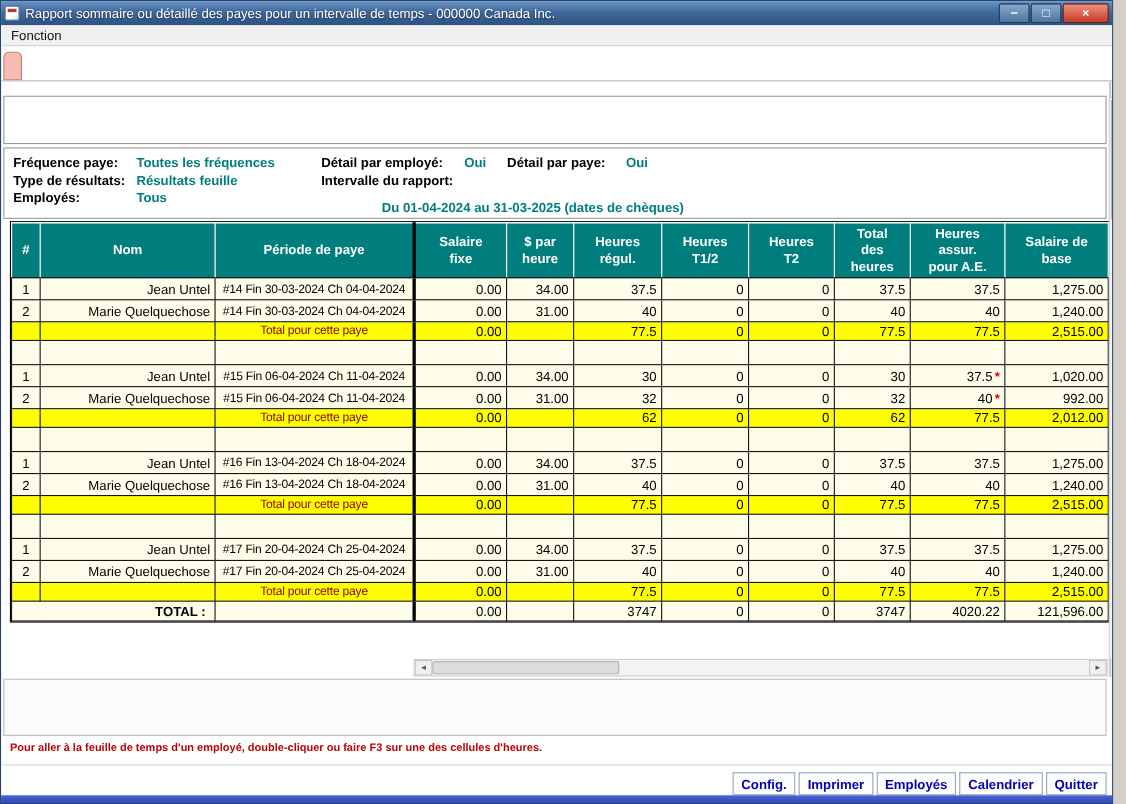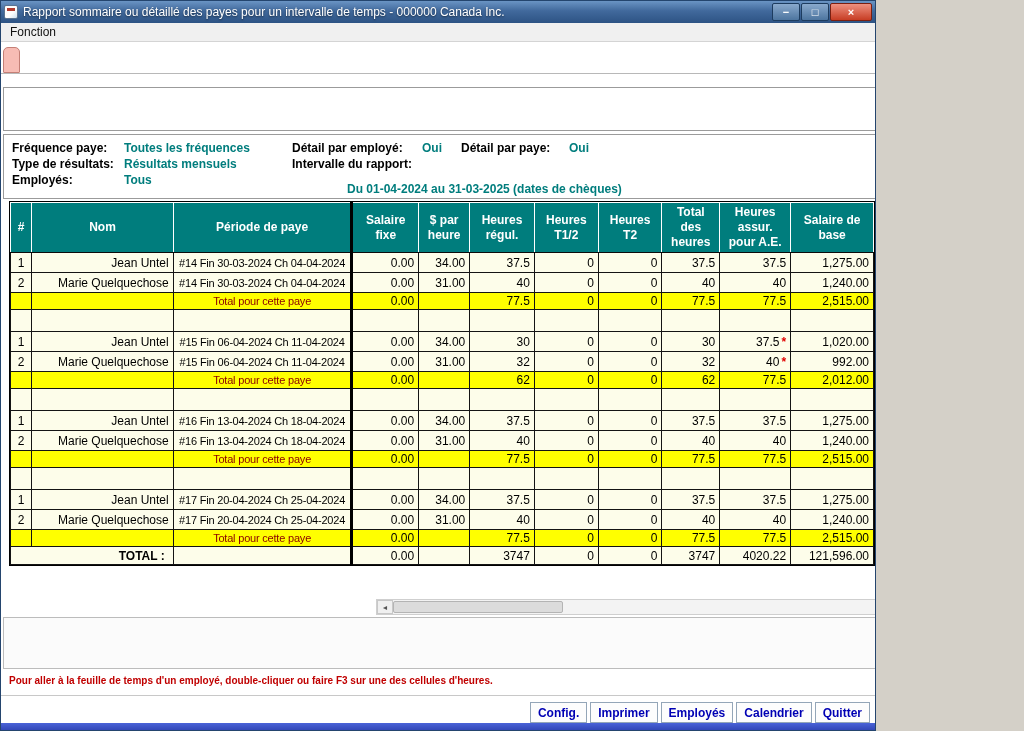--- a/index.html
+++ b/index.html
@@ -1,17 +1,17 @@
 <!DOCTYPE html>
 <html><head>
 <meta charset="utf-8">
 <style>
   * { margin:0; padding:0; box-sizing:border-box; }
   html,body { width:1024px; height:731px; overflow:hidden; font-family:"Liberation Sans", sans-serif; background:#d4d0c8; }
-  .window { position:absolute; left:0; top:0; width:876px; height:731px; background:#ffffff; border:1px solid #24456e; overflow:hidden; }
+  .window { position:absolute; left:0; top:0; width:1012px; height:731px; background:#ffffff; border:1px solid #24456e; overflow:hidden; }
 
   
   .titlebar { position:absolute; left:0; top:0; width:100%; height:22px;
     background:linear-gradient(180deg,#6a94c4 0%,#41699c 45%,#2d5384 100%);
     display:flex; align-items:center; padding:0 3px; }
   .app-icon { width:14px; height:14px; flex:none; background:linear-gradient(135deg,#fdfdfd 60%,#cfe0ef); border:1px solid #5b7390; border-radius:2px; position:relative; }
   .app-icon::after { content:""; position:absolute; left:2px; top:2px; width:8px; height:3px; background:#b23b2e; }
   .title-text { color:#fff; font-size:12px; margin-left:5px; white-space:nowrap; text-shadow:0 1px 2px rgba(0,0,0,.55); }
   .win-controls { margin-left:auto; display:flex; gap:1px; }
   .win-btn { width:28px; height:18px; display:flex; align-items:center; justify-content:center; color:#fff; font-size:11px; font-weight:bold; line-height:1;
@@ -97,21 +97,21 @@
   <div class="empty-box" data-name="report-header-box"></div>
 
   <div class="info-panel" data-name="report-options-panel">
     <span class="lbl" style="left:8px;top:6px" data-name="frequency-label">Fréquence paye:</span>
     <span class="val" style="left:120px;top:6px" data-name="frequency-value">Toutes les fréquences</span>
     <span class="lbl" style="left:288px;top:6px" data-name="detail-employee-label">Détail par employé:</span>
     <span class="val" style="left:418px;top:6px" data-name="detail-employee-value">Oui</span>
     <span class="lbl" style="left:457px;top:6px" data-name="detail-pay-label">Détail par paye:</span>
     <span class="val" style="left:565px;top:6px" data-name="detail-pay-value">Oui</span>
     <span class="lbl" style="left:8px;top:22px" data-name="result-type-label">Type de résultats:</span>
-    <span class="val" style="left:120px;top:22px" data-name="result-type-value">Résultats mensuels</span>
+    <span class="val" style="left:120px;top:22px" data-name="result-type-value">Résultats feuille</span>
     <span class="lbl" style="left:288px;top:22px" data-name="interval-label">Intervalle du rapport:</span>
     <span class="lbl" style="left:8px;top:38px" data-name="employees-label">Employés:</span>
     <span class="val" style="left:120px;top:38px" data-name="employees-value">Tous</span>
     <span class="val" style="left:343px;top:47px" data-name="interval-value">Du 01-04-2024 au 31-03-2025 (dates de chèques)</span>
   </div>
 
   <div class="table-wrap" data-name="report-table-wrap">
     <table class="report" data-name="report-table">
         <colgroup>
           <col style="width: 26px;">

